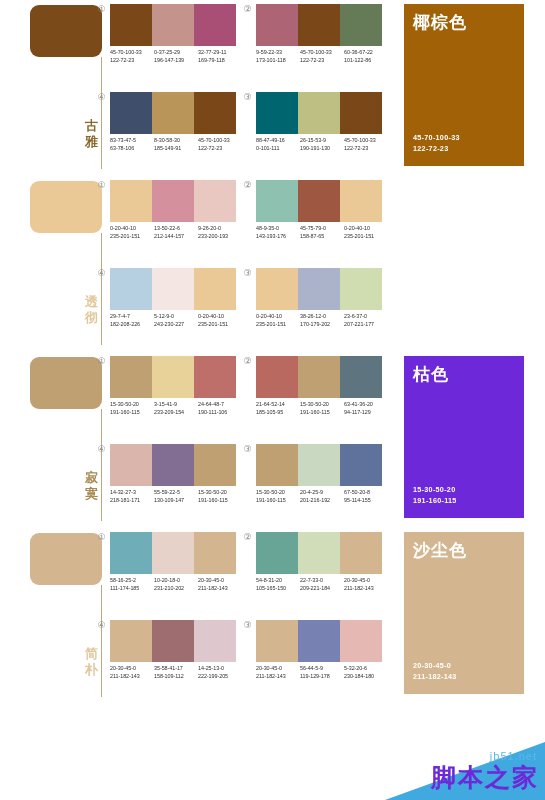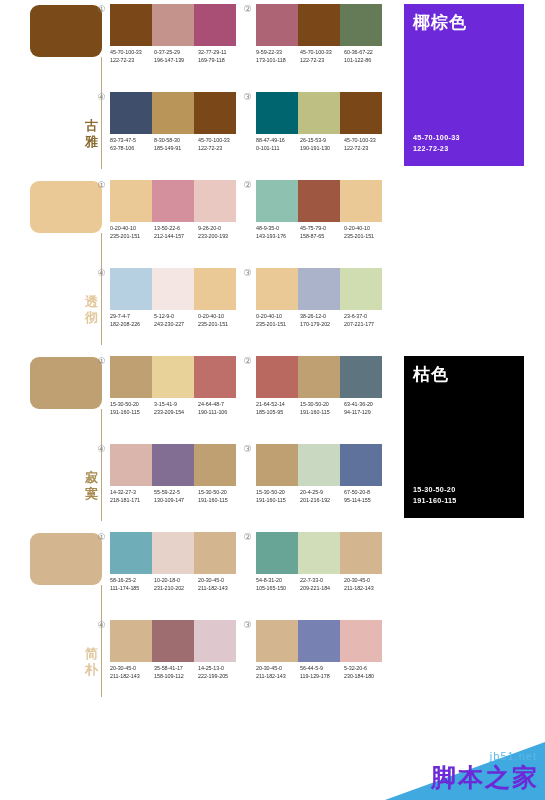--- a/index.html
+++ b/index.html
@@ -300,21 +300,21 @@
                 <span class="cmyk">26-15-53-9</span>
                 <span class="rgb">190-191-130</span>
               </div>
               <div class="lab">
                 <span class="cmyk">45-70-100-33</span>
                 <span class="rgb">122-72-23</span>
               </div>
             </div>
           </div>
         </div>
-        <div class="panel" style="background: #6d28d9;">
+        <div class="panel" style="background: #a16207;">
           <div class="panel-title">椰棕色</div>
           <div class="panel-codes">
             <span>45-70-100-33</span>
             <span>122-72-23</span>
           </div>
         </div>
       </div>
       <div class="section">
         <div class="left-col">
           <div class="chip" style="background: rgb(235, 201, 151);"></div>
@@ -507,21 +507,21 @@
                 <span class="cmyk">20-4-25-9</span>
                 <span class="rgb">201-216-192</span>
               </div>
               <div class="lab">
                 <span class="cmyk">67-50-20-8</span>
                 <span class="rgb">95-114-155</span>
               </div>
             </div>
           </div>
         </div>
-        <div class="panel" style="background: #000000;">
+        <div class="panel" style="background: #6d28d9;">
           <div class="panel-title">枯色</div>
           <div class="panel-codes">
             <span>15-30-50-20</span>
             <span>191-160-115</span>
           </div>
         </div>
       </div>
       <div class="section">
         <div class="left-col">
           <div class="chip" style="background: rgb(211, 182, 143);"></div>
@@ -614,20 +614,27 @@
                 <span class="cmyk">56-44-5-9</span>
                 <span class="rgb">119-129-178</span>
               </div>
               <div class="lab">
                 <span class="cmyk">5-32-20-6</span>
                 <span class="rgb">230-184-180</span>
               </div>
             </div>
           </div>
         </div>
+        <div class="panel" style="background: rgb(211, 182, 143);">
+          <div class="panel-title">沙尘色</div>
+          <div class="panel-codes">
+            <span>20-30-45-0</span>
+            <span>211-182-143</span>
+          </div>
+        </div>
       </div>
     </div>
 
   <div id="watermark">
     <div class="wm-wedge">
       <div class="wm-tri"></div>
     </div>
     <div class="wm-dom">jb51.net</div>
     <div class="wm-cn">脚本之家</div>
   </div>

